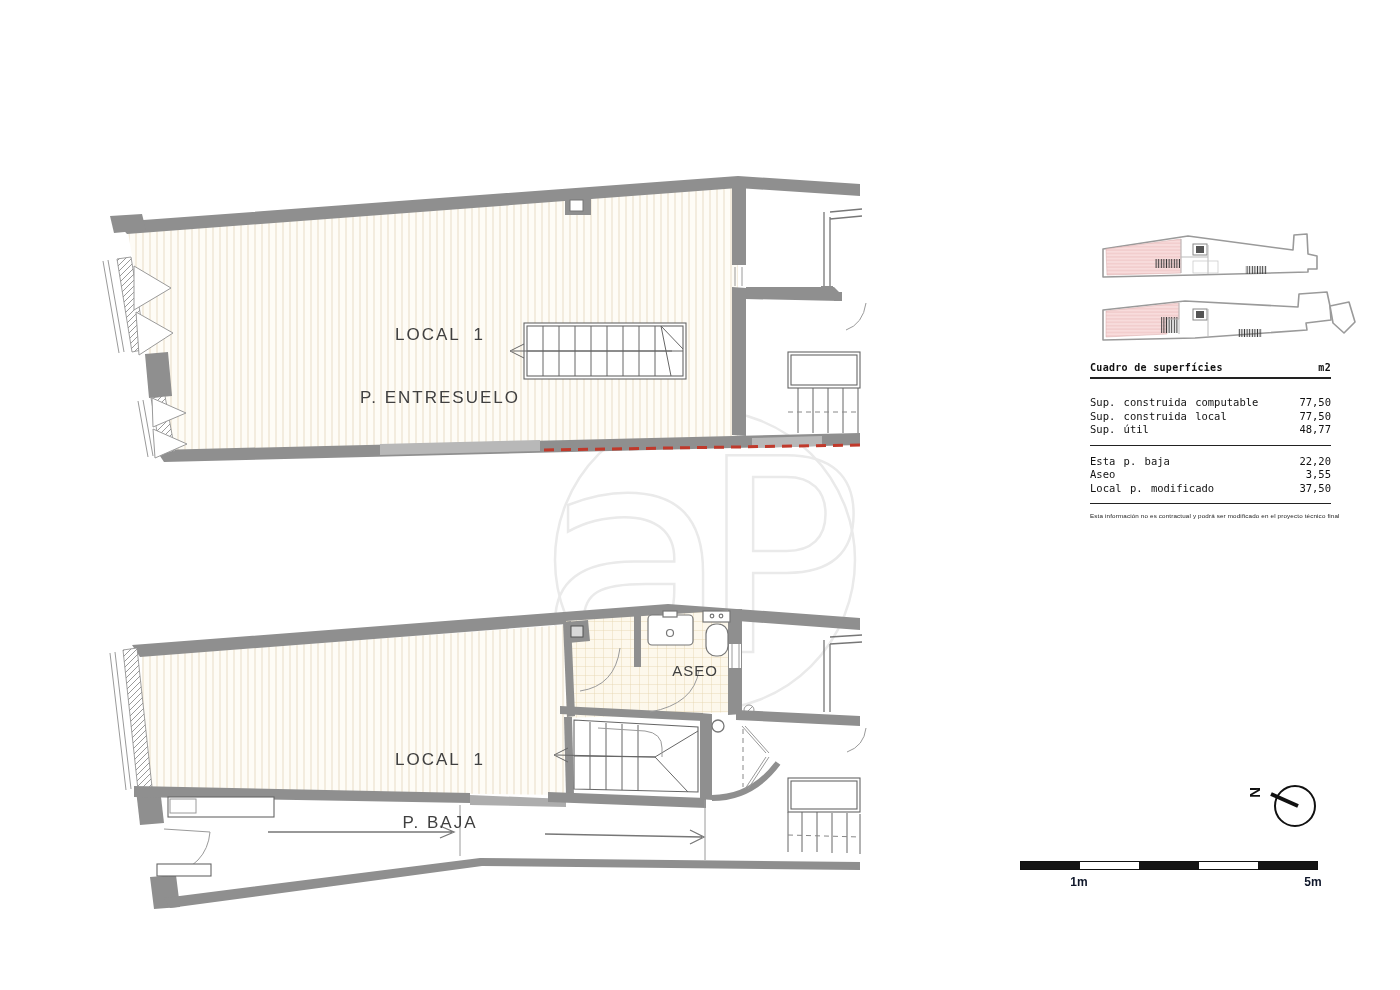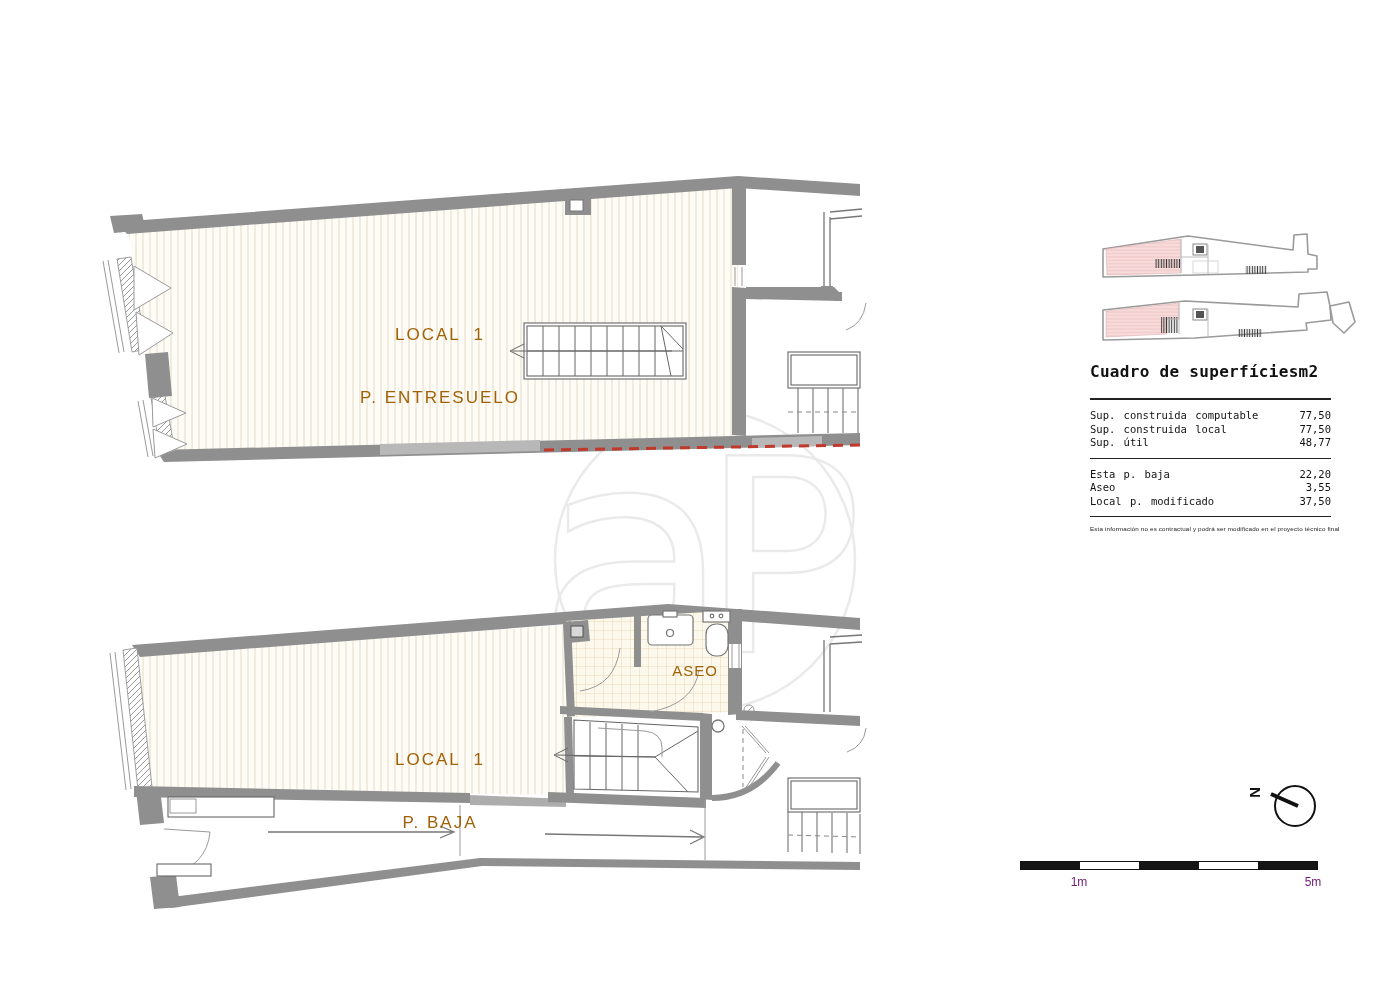--- a/index.html
+++ b/index.html
@@ -13,38 +13,38 @@
   .tri{fill:#fff;stroke:#9a9a9a;stroke-width:1;}
   .srect{fill:#fff;stroke:#666;stroke-width:1.1;}
   .tread{stroke:#666;stroke-width:1;fill:none;}
   .reddash{stroke:#c0392b;stroke-width:3;stroke-dasharray:10 7;fill:none;}
   .dash{stroke:#888;stroke-width:1;stroke-dasharray:5 4;fill:none;}
   .fixture{fill:#fff;stroke:#777;stroke-width:1.2;}
   .kp{fill:#fff;stroke:#9a9a9a;stroke-width:1.6;stroke-linejoin:round;}
   .kpline{stroke:#bbb;stroke-width:1;fill:none;}
   .wm{fill:none;stroke:#eaeaea;stroke-width:2.5;}
   .wmt{fill:none;stroke:#eaeaea;stroke-width:2.5;font-family:"DejaVu Sans",sans-serif;}
-  .lbl{position:absolute;color:#a16207;}
+  .lbl{position:absolute;color:#404040;}
   .plan-lbl{text-align:center;font-size:17px;letter-spacing:2px;line-height:21px;white-space:pre;}
   .aseo-lbl{text-align:center;font-size:15px;letter-spacing:1px;white-space:pre;}
   .table{position:absolute;font-family:"DejaVu Sans Mono",monospace;color:#111;}
-  .t-head{display:flex;font-weight:bold;font-size:16px;
-          border-bottom:2px solid #222;padding-bottom:17px;letter-spacing:.3px;}
-  .t-rows{margin-top:9px;}
+  .t-head{display:flex;justify-content:space-between;font-weight:bold;font-size:10px;
+          border-bottom:2px solid #222;padding-bottom:4px;letter-spacing:.3px;}
+  .t-rows{margin-top:17px;}
   .t-row{display:flex;justify-content:space-between;font-size:10.5px;line-height:13.5px;word-spacing:2px;}
   .t-sep{border-top:1.5px solid #222;margin:8px 0 9px;}
   .t-note{font-family:"Liberation Sans",sans-serif;font-size:8px;color:#222;
           transform:scale(.78);transform-origin:0 0;width:309px;margin-top:5px;letter-spacing:.2px;white-space:nowrap;}
   .north-n{position:absolute;font-weight:bold;font-size:15px;color:#111;transform:rotate(90deg);}
   .sbar{position:absolute;left:1020px;top:861px;width:298px;height:9px;border:1px solid #111;
         display:flex;box-sizing:border-box;}
   .sbar span{flex:1;}
   .sb-b{background:#151515;}
   .sb-w{background:#fff;}
-  .s-lab{position:absolute;font-size:12px;color:#701a75;width:40px;text-align:center;}
+  .s-lab{position:absolute;font-size:12px;color:#0f172a;width:40px;text-align:center;font-weight:bold;}
 </style>
 </head>
 <body>
 
 <div id="page">
 
 <svg id="plansvg" width="1400" height="990" viewBox="0 0 1400 990">
   <defs>
     <pattern id="vhatch" width="7" height="12" patternUnits="userSpaceOnUse">
       <rect width="7" height="12" fill="#fefcf6"></rect>

